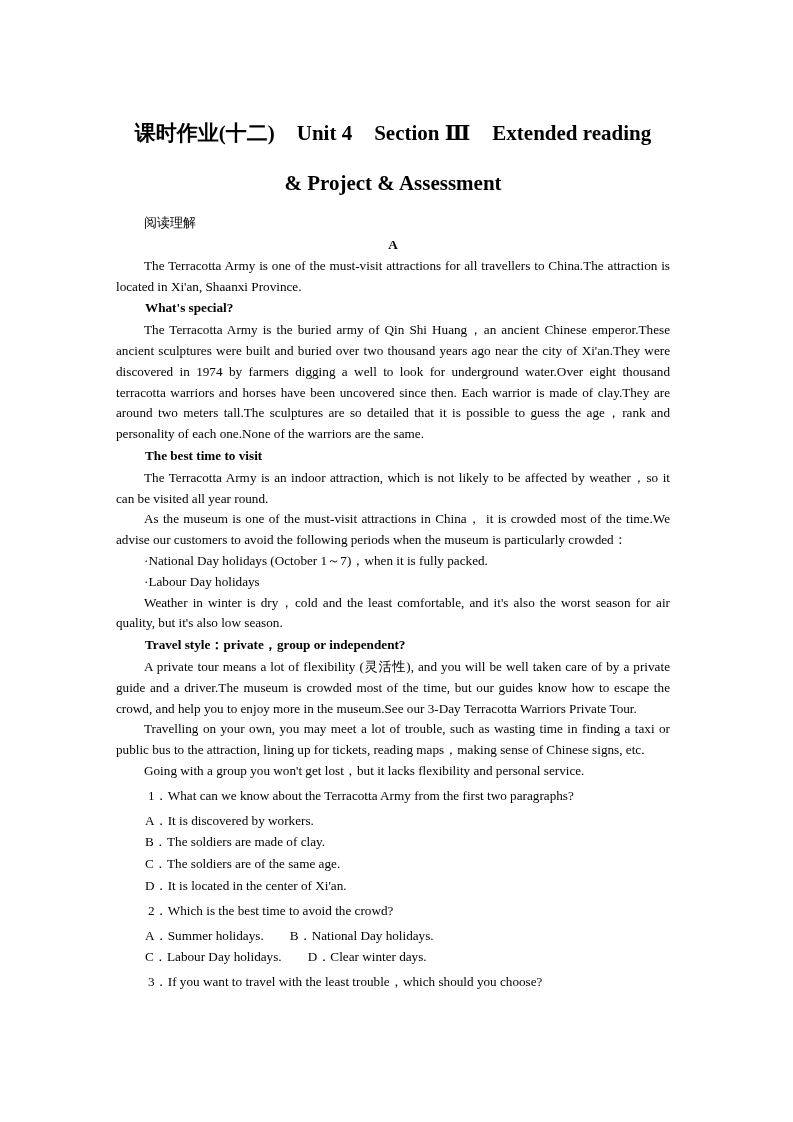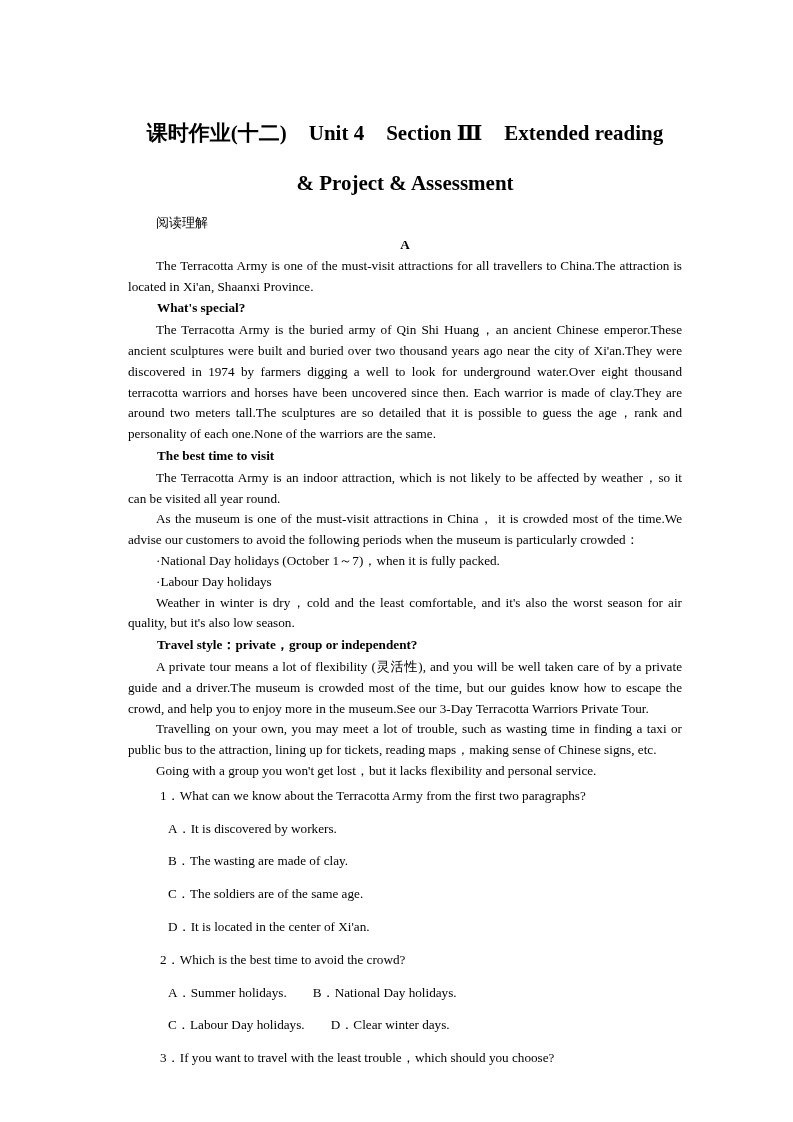--- a/index.html
+++ b/index.html
@@ -10,21 +10,21 @@
     body {
       width: 793px;
       height: 1122px;
       position: relative;
       overflow: hidden;
       color: #000;
       font-family: "Liberation Serif", "DejaVu Serif", serif;
     }
     .page {
       position: absolute;
-      left: 128px;
+      left: 116px;
       top: 118px;
       width: 554px;
     }
     .title-line {
       text-align: center;
       font-weight: bold;
       font-size: 21px;
       line-height: 30px;
       white-space: nowrap;
     }
@@ -60,21 +60,21 @@
     .bullet {
       padding-left: 28px;
       margin: 0;
     }
     .q {
       padding-left: 28px;
       margin: 4px;
     }
     .opt {
       padding-left: 28px;
-      margin: 12px;
+      margin: 1px;
       white-space: nowrap;
     }
     .opt .sp { display: inline-block; width: 26px; }
   </style>
 </head>
 <body>
 
 <div class="page">
 
   <div class="title-line l1">
@@ -96,21 +96,21 @@
     <p class="bullet">·Labour Day holidays</p>
     <p class="p">Weather in winter is dry，cold and the least comfortable, and it's also the worst season for air quality, but it's also low season.</p>
     <p class="heading">Travel style：private，group or independent?</p>
     <p class="p">A private tour means a lot of flexibility (灵活性), and you will be well taken care of by a private guide and a driver.The museum is crowded most of the time, but our guides know how to escape the crowd, and help you to enjoy more in the museum.See our 3-Day Terracotta Warriors Private Tour.</p>
     <p class="p">Travelling on your own, you may meet a lot of trouble, such as wasting time in finding a taxi or public bus to the attraction, lining up for tickets, reading maps，making sense of Chinese signs, etc.</p>
     <p class="p">Going with a group you won't get lost，but it lacks flexibility and personal service.</p>
 
     <div>
       <p class="q">1．What can we know about the Terracotta Army from the first two paragraphs?</p>
       <p class="opt">A．It is discovered by workers.</p>
-      <p class="opt">B．The wasting are made of clay.</p>
+      <p class="opt">B．The soldiers are made of clay.</p>
       <p class="opt">C．The soldiers are of the same age.</p>
       <p class="opt">D．It is located in the center of Xi'an.</p>
     </div>
 
     <div>
       <p class="q">2．Which is the best time to avoid the crowd?</p>
       <p class="opt"><span>A．Summer holidays.</span><span class="sp"></span><span>B．National Day holidays.</span></p>
       <p class="opt"><span>C．Labour Day holidays.</span><span class="sp"></span><span>D．Clear winter days.</span></p>
     </div>
 

